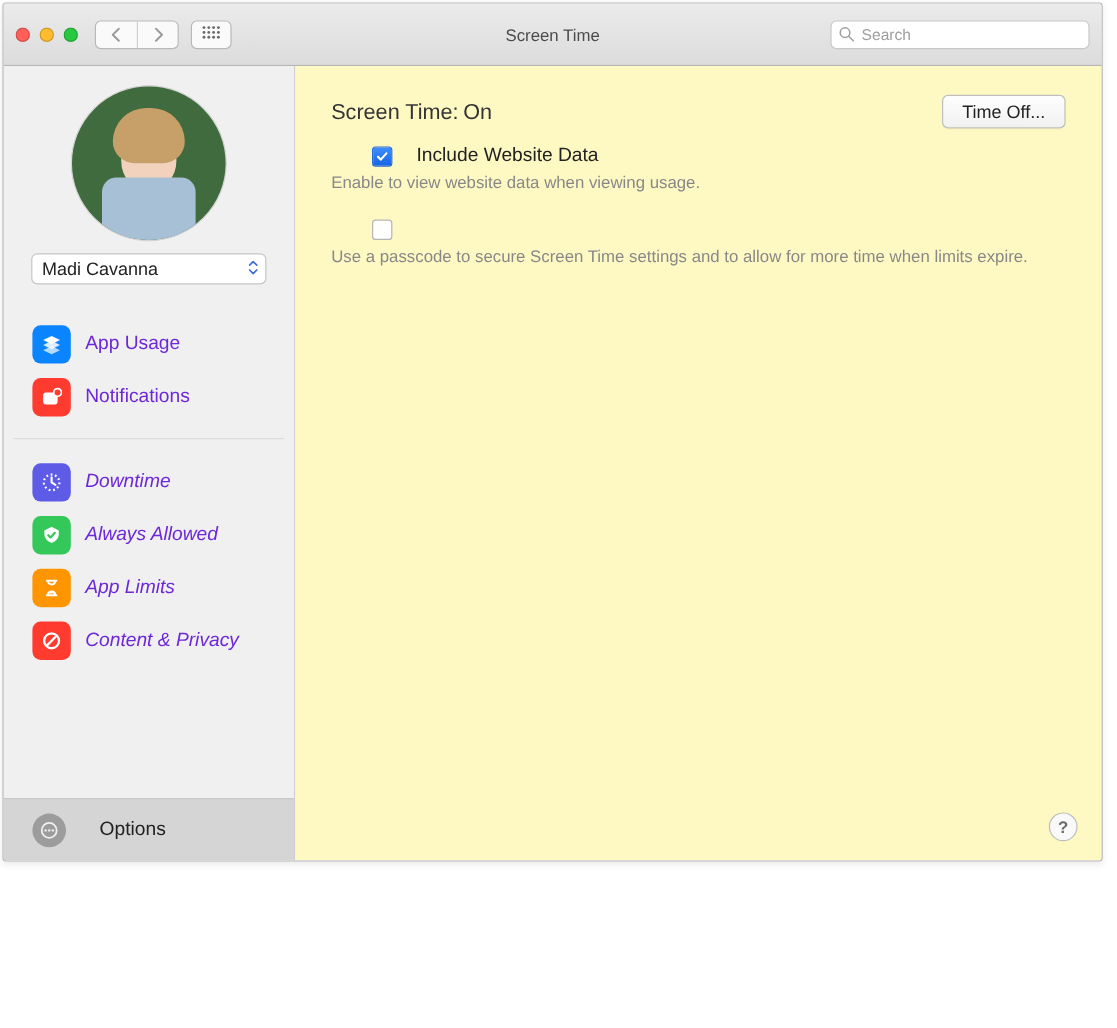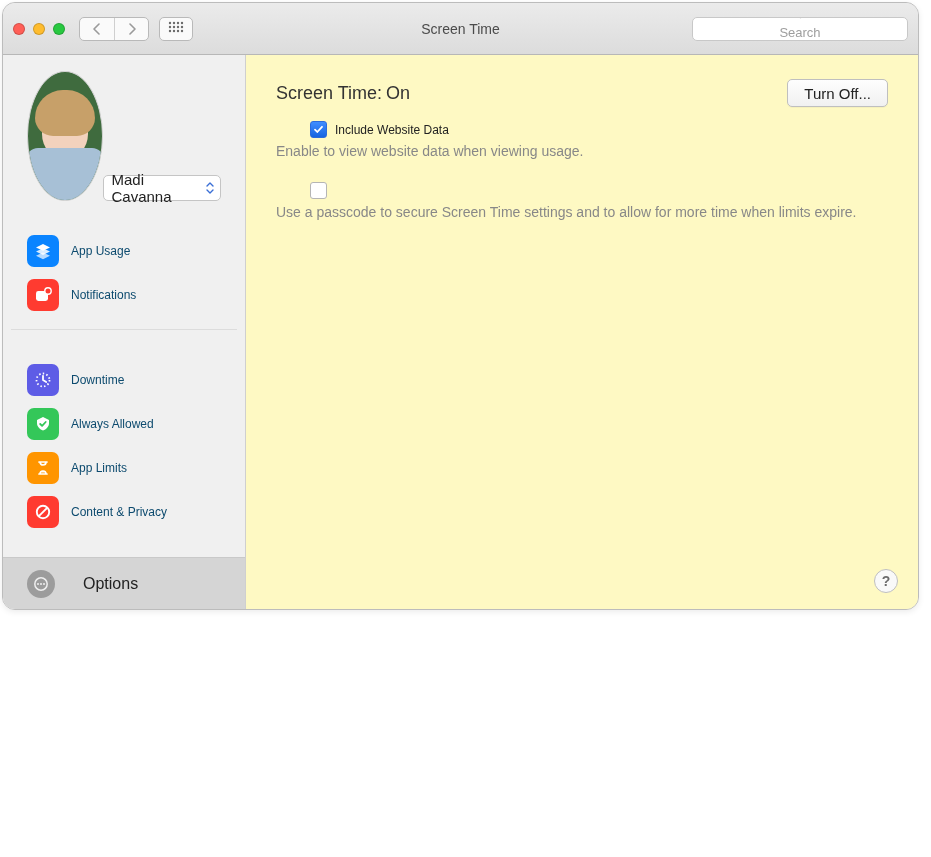--- a/index.html
+++ b/index.html
@@ -8,24 +8,24 @@
     font-family: -apple-system, "Helvetica Neue", Arial, sans-serif;
     font-size: 13px;
     color: #222;
     background: #fff;
     width: 931px;
     height: 857px;
     overflow: hidden;
   }
   .window {
     width: 917px;
-    height: 608px;
+    height: 716px;
     margin: 2px;
     border: 1px solid #bcbcbc;
-    border-radius: 13px;
+    border-radius: 3px;
     overflow: hidden;
     display: flex;
     flex-direction: column;
     background: #ececec;
     box-shadow: 0 2px 6px rgba(0,0,0,0.08);
   }
   
   .titlebar {
     height: 52px;
     background: linear-gradient(#ebebeb, #dcdcdc);
@@ -84,40 +84,39 @@
     width: 216px;
     height: 24px;
     border: 1px solid #c8c8c8;
     border-radius: 5px;
     background: #fff;
     display: flex;
     align-items: center;
     padding: 0 6px;
     gap: 6px;
     color: #9e9e9e;
-    flex-direction: column;
   }
   .search span.ph { font-size: 13px; }
   
   .body {
     flex: 1;
     display: flex;
     overflow: hidden;
   }
   .sidebar {
     width: 243px;
     background: #f0f0f0;
     border-right: 1px solid #cfcfcf;
     display: flex;
     flex-direction: column;
   }
   .profile {
     display: flex;
-    flex-direction: row;
-    align-items: flex-end;
+    flex-direction: column;
+    align-items: center;
     padding: 16px 24px 8px;
   }
   .avatar {
     width: 130px; height: 130px;
     border-radius: 50%;
     border: 0.5px solid #d4d4d4;
     overflow: hidden;
     position: relative;
     background: #3f6b3e;
   }
@@ -166,30 +165,31 @@
   }
   .nav-list {
     padding: 14px 8px 0 8px;
   }
   .nav-section {
     padding: 6px 0;
   }
   .nav-section + .nav-section {
     border-top: 1px solid #dcdcdc;
     margin-top: 6px;
-    padding-top: 28px;
+    padding-top: 14px;
+    font-style: italic;
   }
   .side-row {
     display: flex;
     align-items: center;
     gap: 12px;
     height: 44px;
     padding: 0 6px 0 16px;
-    font-size: 12px;
-    color: #0c4a6e;
+    font-size: 16px;
+    color: #6d28d9;
     border-radius: 0;
     cursor: default;
   }
   .side-icon {
     width: 32px; height: 32px;
     border-radius: 7px;
     display: flex; align-items: center; justify-content: center;
     color: #fff;
     flex-shrink: 0;
   }
@@ -236,22 +236,22 @@
     color: #222;
     display: flex; align-items: center;
     box-shadow: 0 1px 0 rgba(0,0,0,0.03);
   }
   .setting-block {
     margin-bottom: 20px;
   }
   .check-row {
     display: flex;
     align-items: center;
-    gap: 8px;
-    font-size: 12px;
+    gap: 20px;
+    font-size: 16px;
     color: #222;
     margin-bottom: 4px;
     padding-left: 34px;
   }
   .chk {
     width: 17px; height: 17px;
     border: 1px solid #b5b5b5;
     border-radius: 3px;
     background: #fff;
     display: flex; align-items: center; justify-content: center;
@@ -426,21 +426,21 @@
         </div>
         <span>Options</span>
       </div>
     </div>
 
     <div class="main">
       <div class="status-row">
         <span class="status-label">Screen Time:</span>
         <span class="status-label status-val">On</span>
         <div class="turnoff-btn">
-          <span>Turn Off...</span>
+          <span>Time Off...</span>
         </div>
       </div>
 
       <div class="setting-block">
         <div class="check-row">
           <div class="chk checked">
             <svg width="11" height="11" viewBox="0 0 11 11">
                 <path d="M2 5.6 L4.3 8 L9 2.8" fill="none" stroke="#fff" stroke-width="1.8" stroke-linecap="round" stroke-linejoin="round"></path>
               </svg>
           </div>

